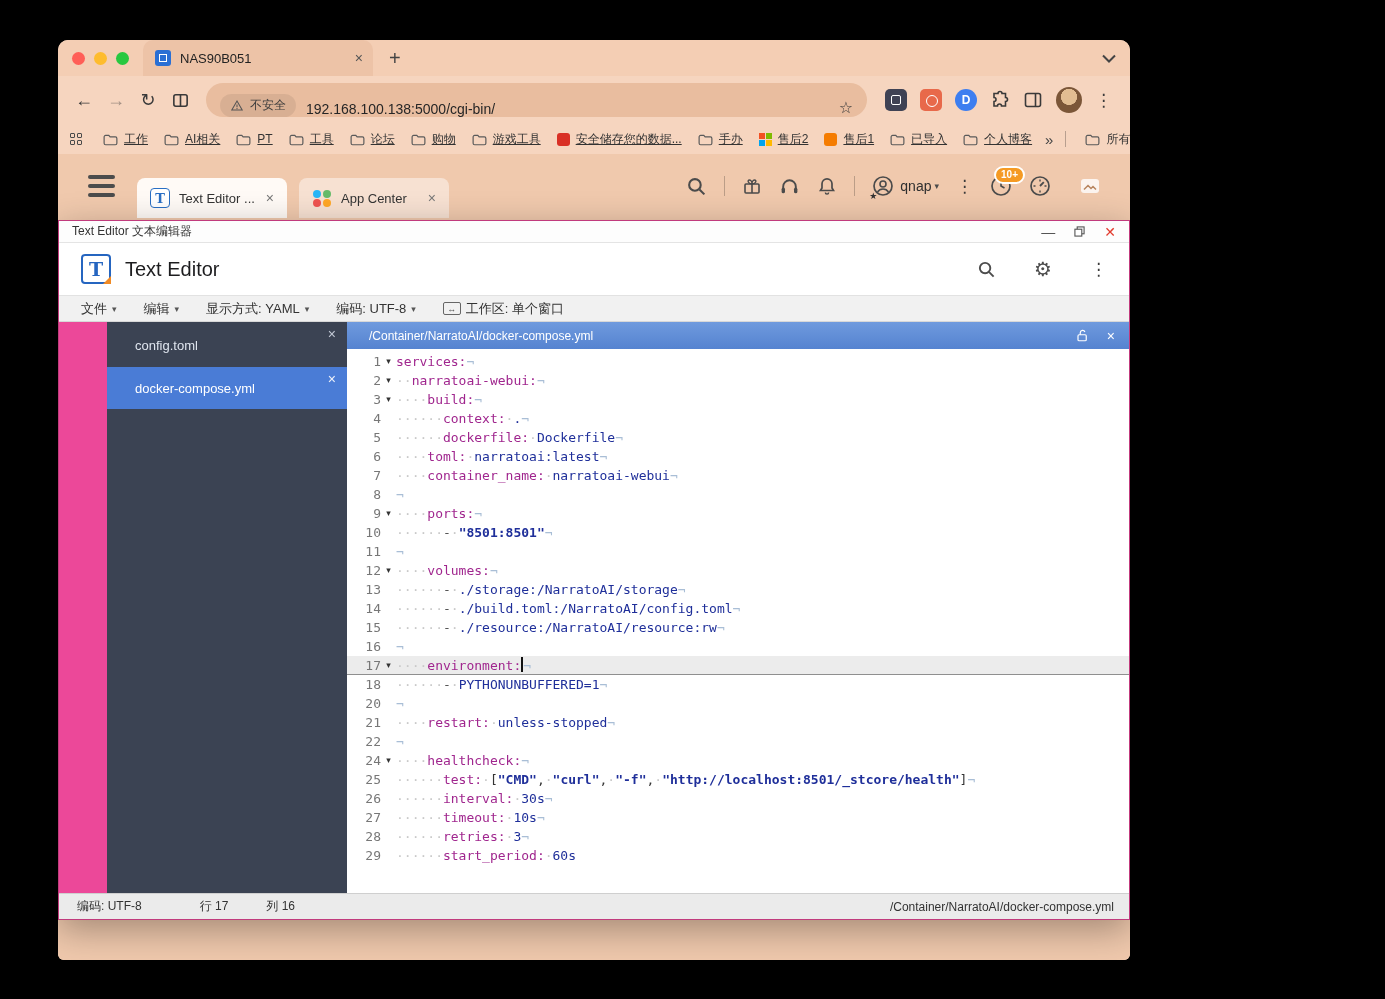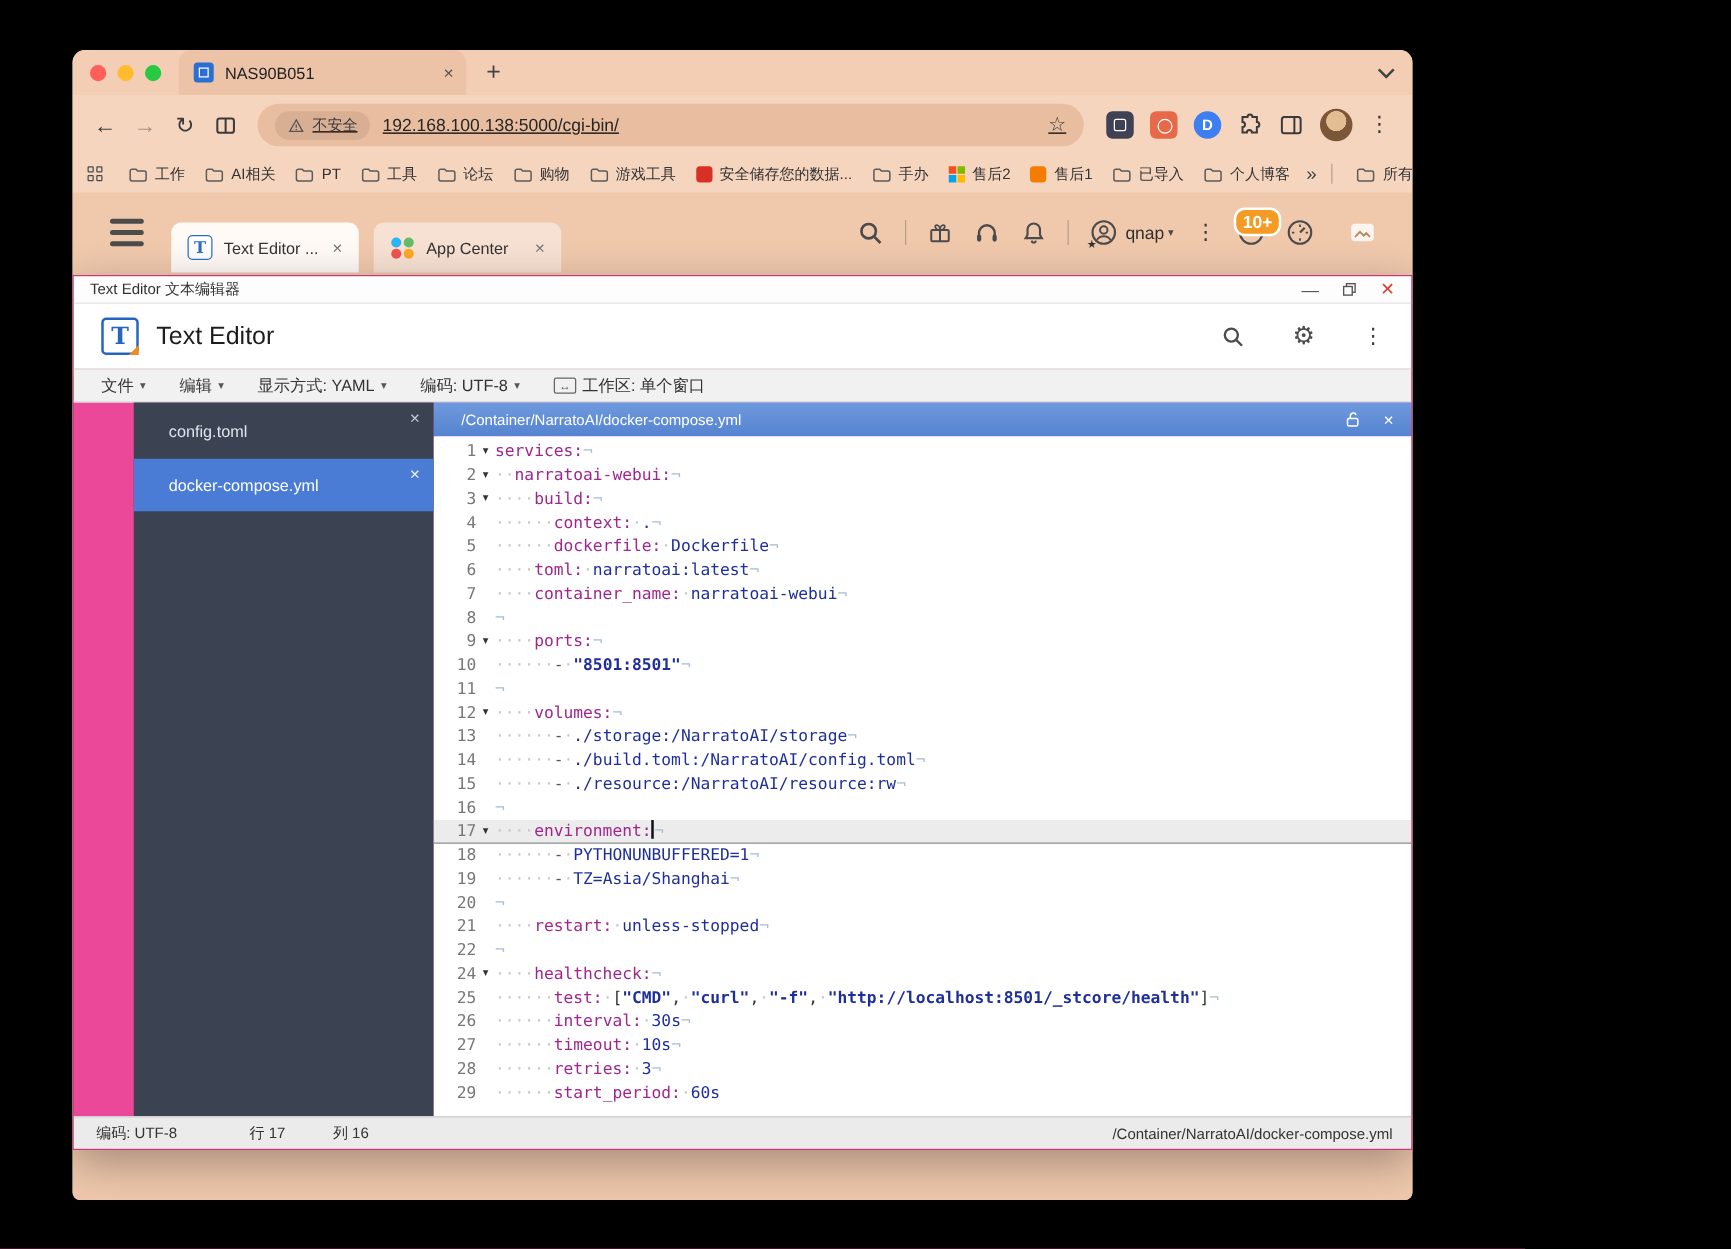--- a/index.html
+++ b/index.html
@@ -19,21 +19,21 @@
   .favicon::after{content:"";position:absolute;inset:4px;border:1.5px solid #fff;}
   .tab-title{font-size:13px;color:#222;flex:1;white-space:nowrap;overflow:hidden;}
   .xbtn{color:#555;font-size:14px;line-height:1;}
   .new-tab{align-self:center;font-size:20px;color:#444;margin-left:16px;}
   .tab-search{align-self:center;margin-left:auto;margin-right:14px;color:#444;}
 
   
   .toolbar{height:48px;background:#f6d5bf;display:flex;align-items:center;padding:0 10px;flex:none;}
   .nav-btn{width:32px;height:32px;display:flex;align-items:center;justify-content:center;font-size:18px;color:#3a3a3a;flex:none;}
   .nav-btn.disabled{opacity:.45;}
-  .omnibox{flex:1;height:34px;background:#e9bd9f;border-radius:17px;display:flex;align-items:center;margin:0 10px;padding:0 14px;gap:10px;min-width:0;text-decoration:underline;}
+  .omnibox{flex:1;height:34px;background:#e9bd9f;border-radius:17px;display:flex;align-items:flex-end;margin:0 10px;padding:0 14px;gap:10px;min-width:0;}
   .security-chip{display:flex;align-items:center;gap:6px;background:rgba(0,0,0,0.07);border-radius:12px;padding:3px 10px;font-size:12px;color:#3c3c3c;white-space:nowrap;}
   .url-text{font-size:14px;color:#262626;flex:1;white-space:nowrap;overflow:hidden;}
   .star{color:#3c3c3c;font-size:16px;}
   .ext-area{display:flex;align-items:center;gap:13px;padding:0 8px;}
   .ext-sq{width:22px;height:22px;border-radius:5px;flex:none;}
   .ext-dark{background:#3f4254;position:relative;}
   .ext-dark::after{content:"";position:absolute;inset:6px;border:1.5px solid #fff;border-radius:2px;}
   .ext-orange{background:#e8694a;position:relative;}
   .ext-orange::after{content:"";position:absolute;left:6px;top:6px;width:10px;height:10px;border-radius:50%;border:1.5px solid #fff;}
   .ext-blue{width:22px;height:22px;border-radius:50%;background:#3d7ef0;color:#fff;font-size:12px;font-weight:bold;display:flex;align-items:center;justify-content:center;flex:none;}
@@ -73,21 +73,21 @@
   .qt-ic.ac{width:20px;height:20px;display:grid;grid-template-columns:9px 9px;gap:1px;align-content:center;justify-content:center;flex:none;}
   .qt-ic.ac i{width:8px;height:8px;border-radius:50%;}
   .qt-ic.ac .c1{background:#29b6f6;}.qt-ic.ac .c2{background:#66bb6a;}.qt-ic.ac .c3{background:#ef5350;}.qt-ic.ac .c4{background:#ffa726;}
   .qnap-icons{margin-left:auto;align-self:center;display:flex;align-items:center;gap:17px;color:#4b4b4b;}
   .qdiv{width:1px;height:20px;background:rgba(0,0,0,0.22);}
   .user-wrap{position:relative;display:flex;align-items:center;}
   .user-star{position:absolute;left:-3px;bottom:-4px;font-size:9px;color:#333;}
   .uname{font-size:14px;color:#2f2f2f;margin-left:6px;}
   .ucaret{font-size:9px;color:#4b4b4b;margin-left:3px;}
   .clock-wrap{position:relative;}
-  .badge-pill{position:absolute;top:-9px;right:-13px;background:#f59a23;color:#fff;font-size:14px;font-weight:bold;padding:1px 5px;border-radius:9px;border:2px solid #fff;line-height:1.2;}
+  .badge-pill{position:absolute;top:-9px;right:-13px;background:#f59a23;color:#fff;font-size:10px;font-weight:bold;padding:1px 5px;border-radius:9px;border:2px solid #fff;line-height:1.2;}
   .wall-icon{margin-left:10px;}
 
   
   .editor-window{position:absolute;left:0;right:0;top:66px;height:700px;background:#ec4899;box-shadow:0 10px 34px rgba(0,0,0,0.32);border:1px solid rgba(0,0,0,0.18);display:flex;flex-direction:column;}
   .win-titlebar{height:22px;background:#fdfdfd;border-bottom:1px solid #e4e4e4;display:flex;align-items:center;padding:0 13px;font-size:12px;color:#333;flex:none;}
   .win-controls{margin-left:auto;display:flex;gap:19px;align-items:center;}
   .wc-min{color:#555;font-size:14px;line-height:0;}
   .wc-close{color:#e23b2e;font-weight:bold;font-size:14px;}
   .app-header{height:52px;display:flex;align-items:center;padding:0 22px 0 22px;gap:14px;background:#fff;flex:none;}
   .logo-T{width:30px;height:30px;border:2px solid #2565c0;border-radius:4px;display:flex;align-items:center;justify-content:center;font-family:"DejaVu Serif",serif;font-weight:bold;font-size:19px;color:#2565c0;position:relative;background:#fff;flex:none;}
@@ -202,21 +202,21 @@
     </div>
   </div>
 
   <div class="bookmarks-bar">
     <span class="apps-grid">
         <i></i>
         <i></i>
         <i></i>
         <i></i>
       </span>
-    <div style="display:flex;gap:2px;">
+    <div style="display:flex;gap:2px;text-decoration:underline;">
         <div class="bm-item">
           <span class="bm-ic">
             <svg width="15" height="13" viewBox="0 0 20 16">
               <path d="M1.5 4.5 a2 2 0 0 1 2-2 h4.2 l1.8 2 h7 a2 2 0 0 1 2 2 v6.5 a2 2 0 0 1 -2 2 h-13 a2 2 0 0 1 -2 -2 z" fill="none" stroke="#5a5a5a" stroke-width="1.6"></path>
             </svg>
           </span>
           <span class="bm-label">工作</span>
         </div>
         <div class="bm-item">
           <span class="bm-ic">
@@ -502,21 +502,20 @@
               <div class="cl"><span class="ln">9</span><span class="fold">▾</span><span class="lc"><span class="tk-ws">····</span><span class="tk-key">ports:</span><span class="tk-eol">¬</span></span></div>
               <div class="cl"><span class="ln">10</span><span class="fold"></span><span class="lc"><span class="tk-ws">······</span><span class="tk-dash">-</span><span class="tk-ws">·</span><span class="tk-str">"8501:8501"</span><span class="tk-eol">¬</span></span></div>
               <div class="cl"><span class="ln">11</span><span class="fold"></span><span class="lc"><span class="tk-eol">¬</span></span></div>
               <div class="cl"><span class="ln">12</span><span class="fold">▾</span><span class="lc"><span class="tk-ws">····</span><span class="tk-key">volumes:</span><span class="tk-eol">¬</span></span></div>
               <div class="cl"><span class="ln">13</span><span class="fold"></span><span class="lc"><span class="tk-ws">······</span><span class="tk-dash">-</span><span class="tk-ws">·</span><span class="tk-val">./storage:/NarratoAI/storage</span><span class="tk-eol">¬</span></span></div>
               <div class="cl"><span class="ln">14</span><span class="fold"></span><span class="lc"><span class="tk-ws">······</span><span class="tk-dash">-</span><span class="tk-ws">·</span><span class="tk-val">./build.toml:/NarratoAI/config.toml</span><span class="tk-eol">¬</span></span></div>
               <div class="cl"><span class="ln">15</span><span class="fold"></span><span class="lc"><span class="tk-ws">······</span><span class="tk-dash">-</span><span class="tk-ws">·</span><span class="tk-val">./resource:/NarratoAI/resource:rw</span><span class="tk-eol">¬</span></span></div>
               <div class="cl"><span class="ln">16</span><span class="fold"></span><span class="lc"><span class="tk-eol">¬</span></span></div>
               <div class="cl active"><span class="ln">17</span><span class="fold">▾</span><span class="lc"><span class="tk-ws">····</span><span class="tk-key">environment:</span><span class="cursor"></span><span class="tk-eol">¬</span></span></div>
               <div class="cl"><span class="ln">18</span><span class="fold"></span><span class="lc"><span class="tk-ws">······</span><span class="tk-dash">-</span><span class="tk-ws">·</span><span class="tk-val">PYTHONUNBUFFERED=1</span><span class="tk-eol">¬</span></span></div>
-              <div class="cl"><span class="ln">19</span><span class="fold"></span><span class="lc"><span class="tk-ws">······</span><span class="tk-dash">-</span><span class="tk-ws">·</span><span class="tk-val">TZ=Asia/Shanghai</span><span class="tk-eol">¬</span></span></div>
               <div class="cl"><span class="ln">20</span><span class="fold"></span><span class="lc"><span class="tk-eol">¬</span></span></div>
               <div class="cl"><span class="ln">21</span><span class="fold"></span><span class="lc"><span class="tk-ws">····</span><span class="tk-key">restart:</span><span class="tk-ws">·</span><span class="tk-val">unless-stopped</span><span class="tk-eol">¬</span></span></div>
               <div class="cl"><span class="ln">22</span><span class="fold"></span><span class="lc"><span class="tk-eol">¬</span></span></div>
               <div class="cl"><span class="ln">24</span><span class="fold">▾</span><span class="lc"><span class="tk-ws">····</span><span class="tk-key">healthcheck:</span><span class="tk-eol">¬</span></span></div>
               <div class="cl"><span class="ln">25</span><span class="fold"></span><span class="lc"><span class="tk-ws">······</span><span class="tk-key">test:</span><span class="tk-ws">·</span><span class="tk-punct">[</span><span class="tk-str">"CMD"</span><span class="tk-punct">,</span><span class="tk-ws">·</span><span class="tk-str">"curl"</span><span class="tk-punct">,</span><span class="tk-ws">·</span><span class="tk-str">"-f"</span><span class="tk-punct">,</span><span class="tk-ws">·</span><span class="tk-str">"http://localhost:8501/_stcore/health"</span><span class="tk-punct">]</span><span class="tk-eol">¬</span></span></div>
               <div class="cl"><span class="ln">26</span><span class="fold"></span><span class="lc"><span class="tk-ws">······</span><span class="tk-key">interval:</span><span class="tk-ws">·</span><span class="tk-val">30s</span><span class="tk-eol">¬</span></span></div>
               <div class="cl"><span class="ln">27</span><span class="fold"></span><span class="lc"><span class="tk-ws">······</span><span class="tk-key">timeout:</span><span class="tk-ws">·</span><span class="tk-val">10s</span><span class="tk-eol">¬</span></span></div>
               <div class="cl"><span class="ln">28</span><span class="fold"></span><span class="lc"><span class="tk-ws">······</span><span class="tk-key">retries:</span><span class="tk-ws">·</span><span class="tk-val">3</span><span class="tk-eol">¬</span></span></div>
               <div class="cl"><span class="ln">29</span><span class="fold"></span><span class="lc"><span class="tk-ws">······</span><span class="tk-key">start_period:</span><span class="tk-ws">·</span><span class="tk-val">60s</span></span></div>
             </div>

